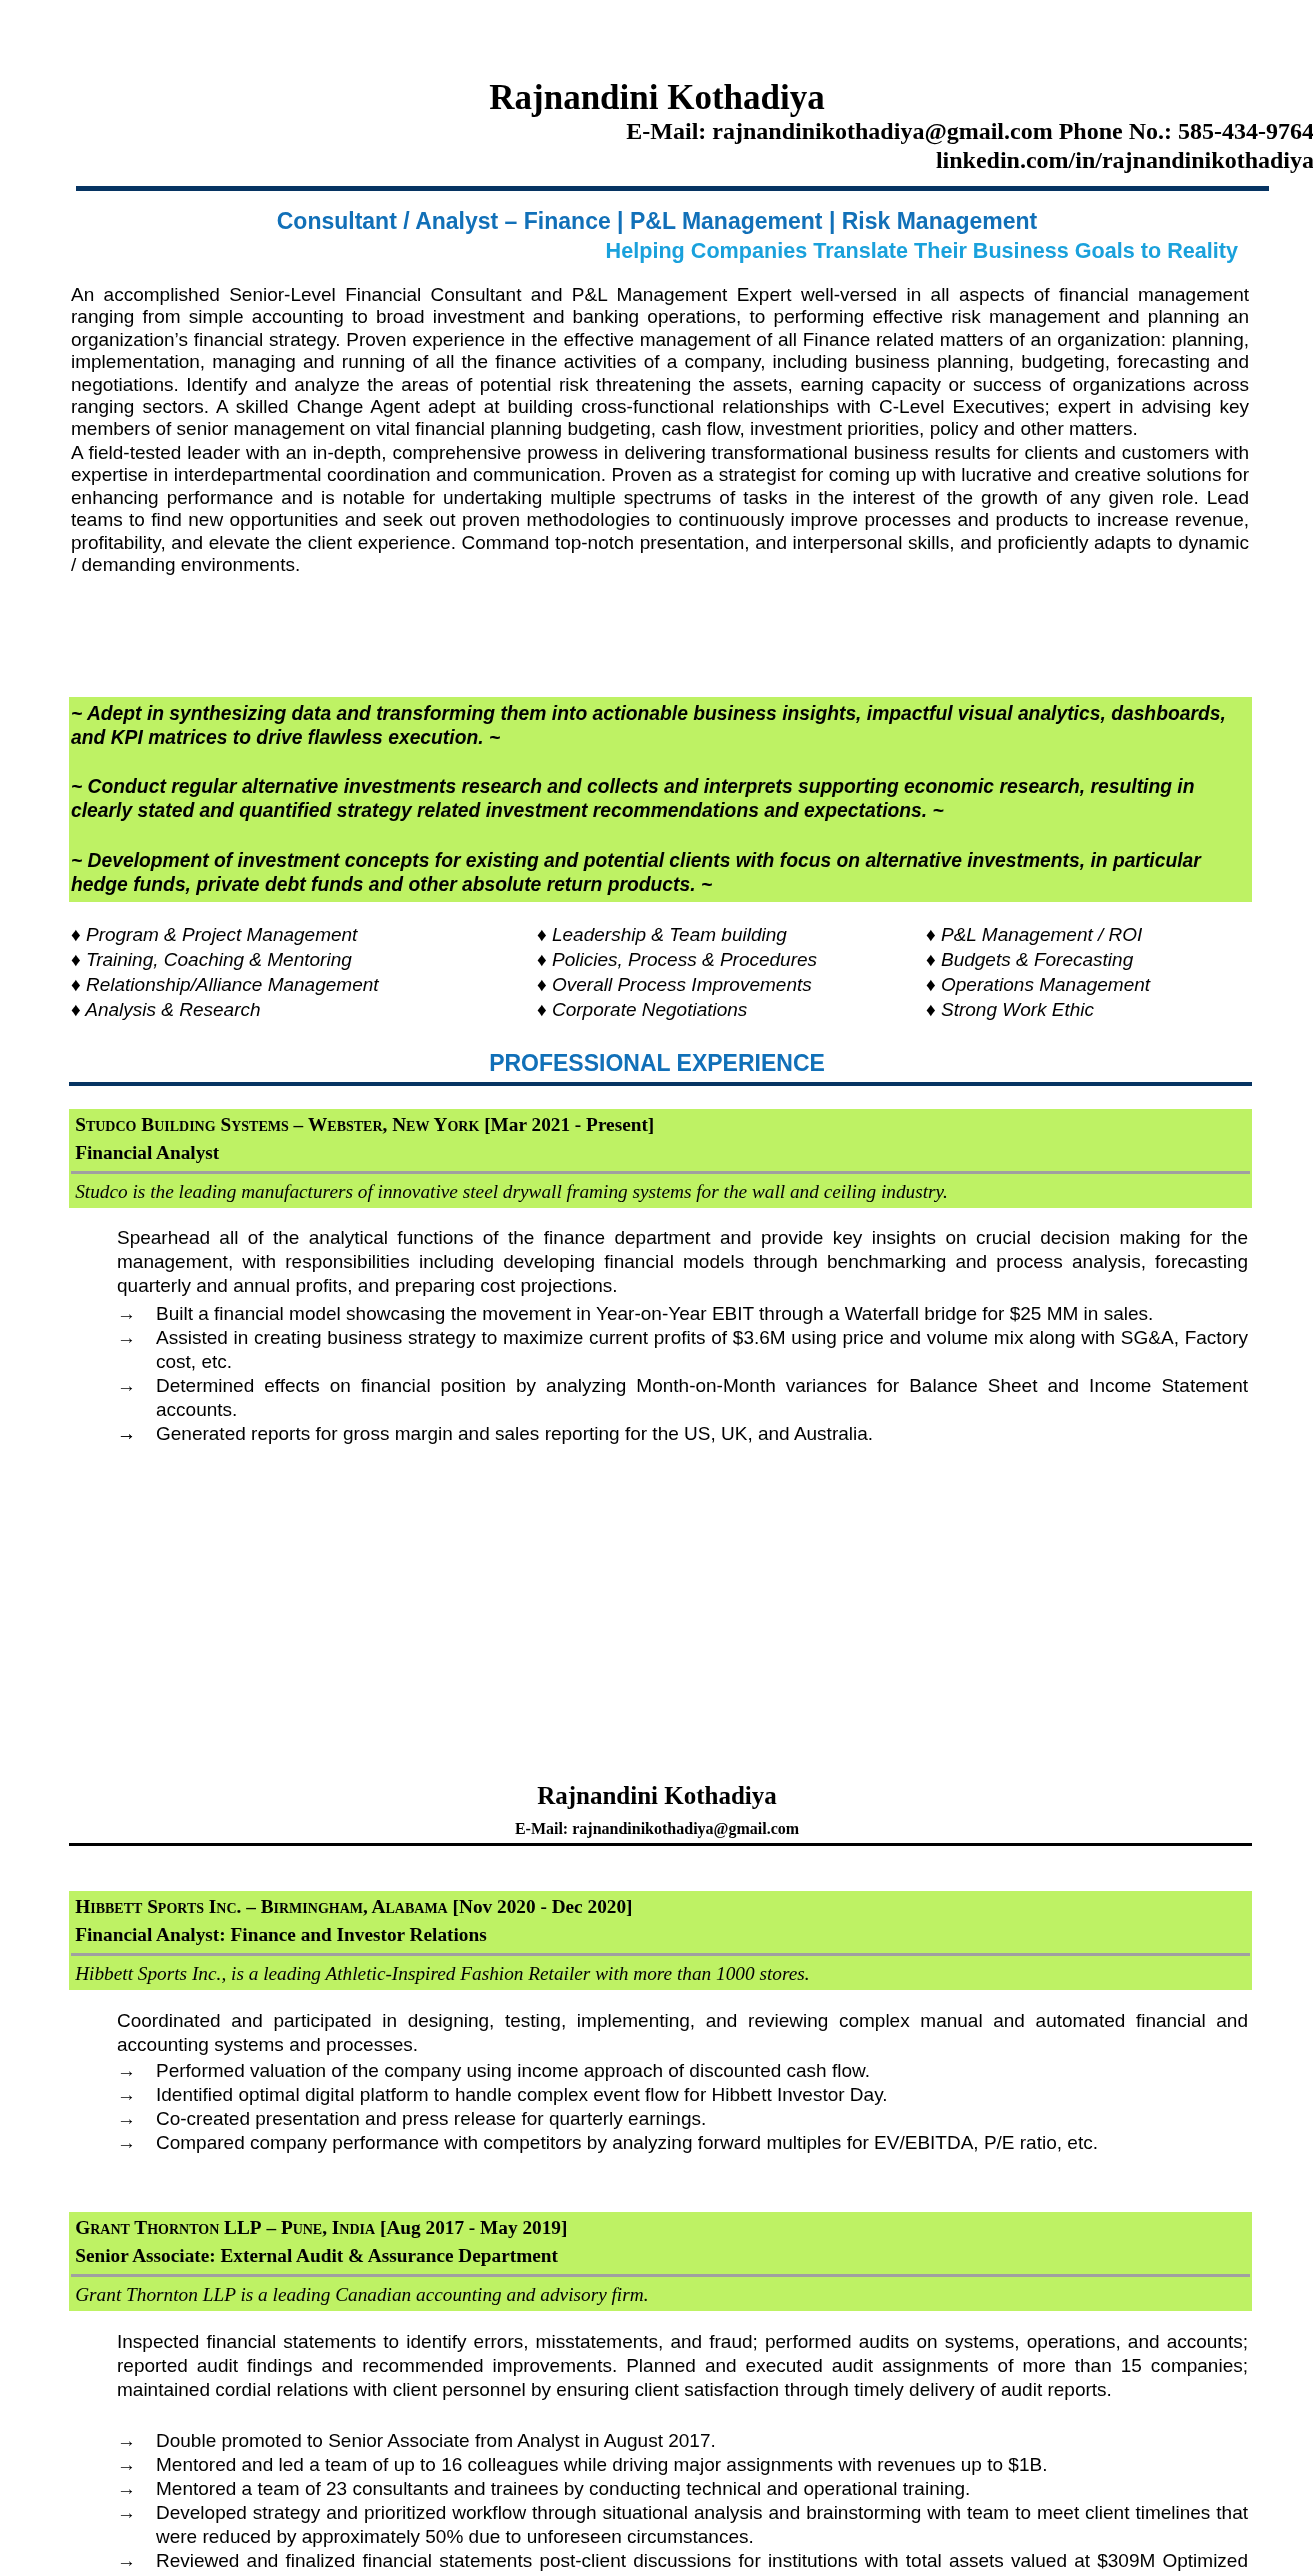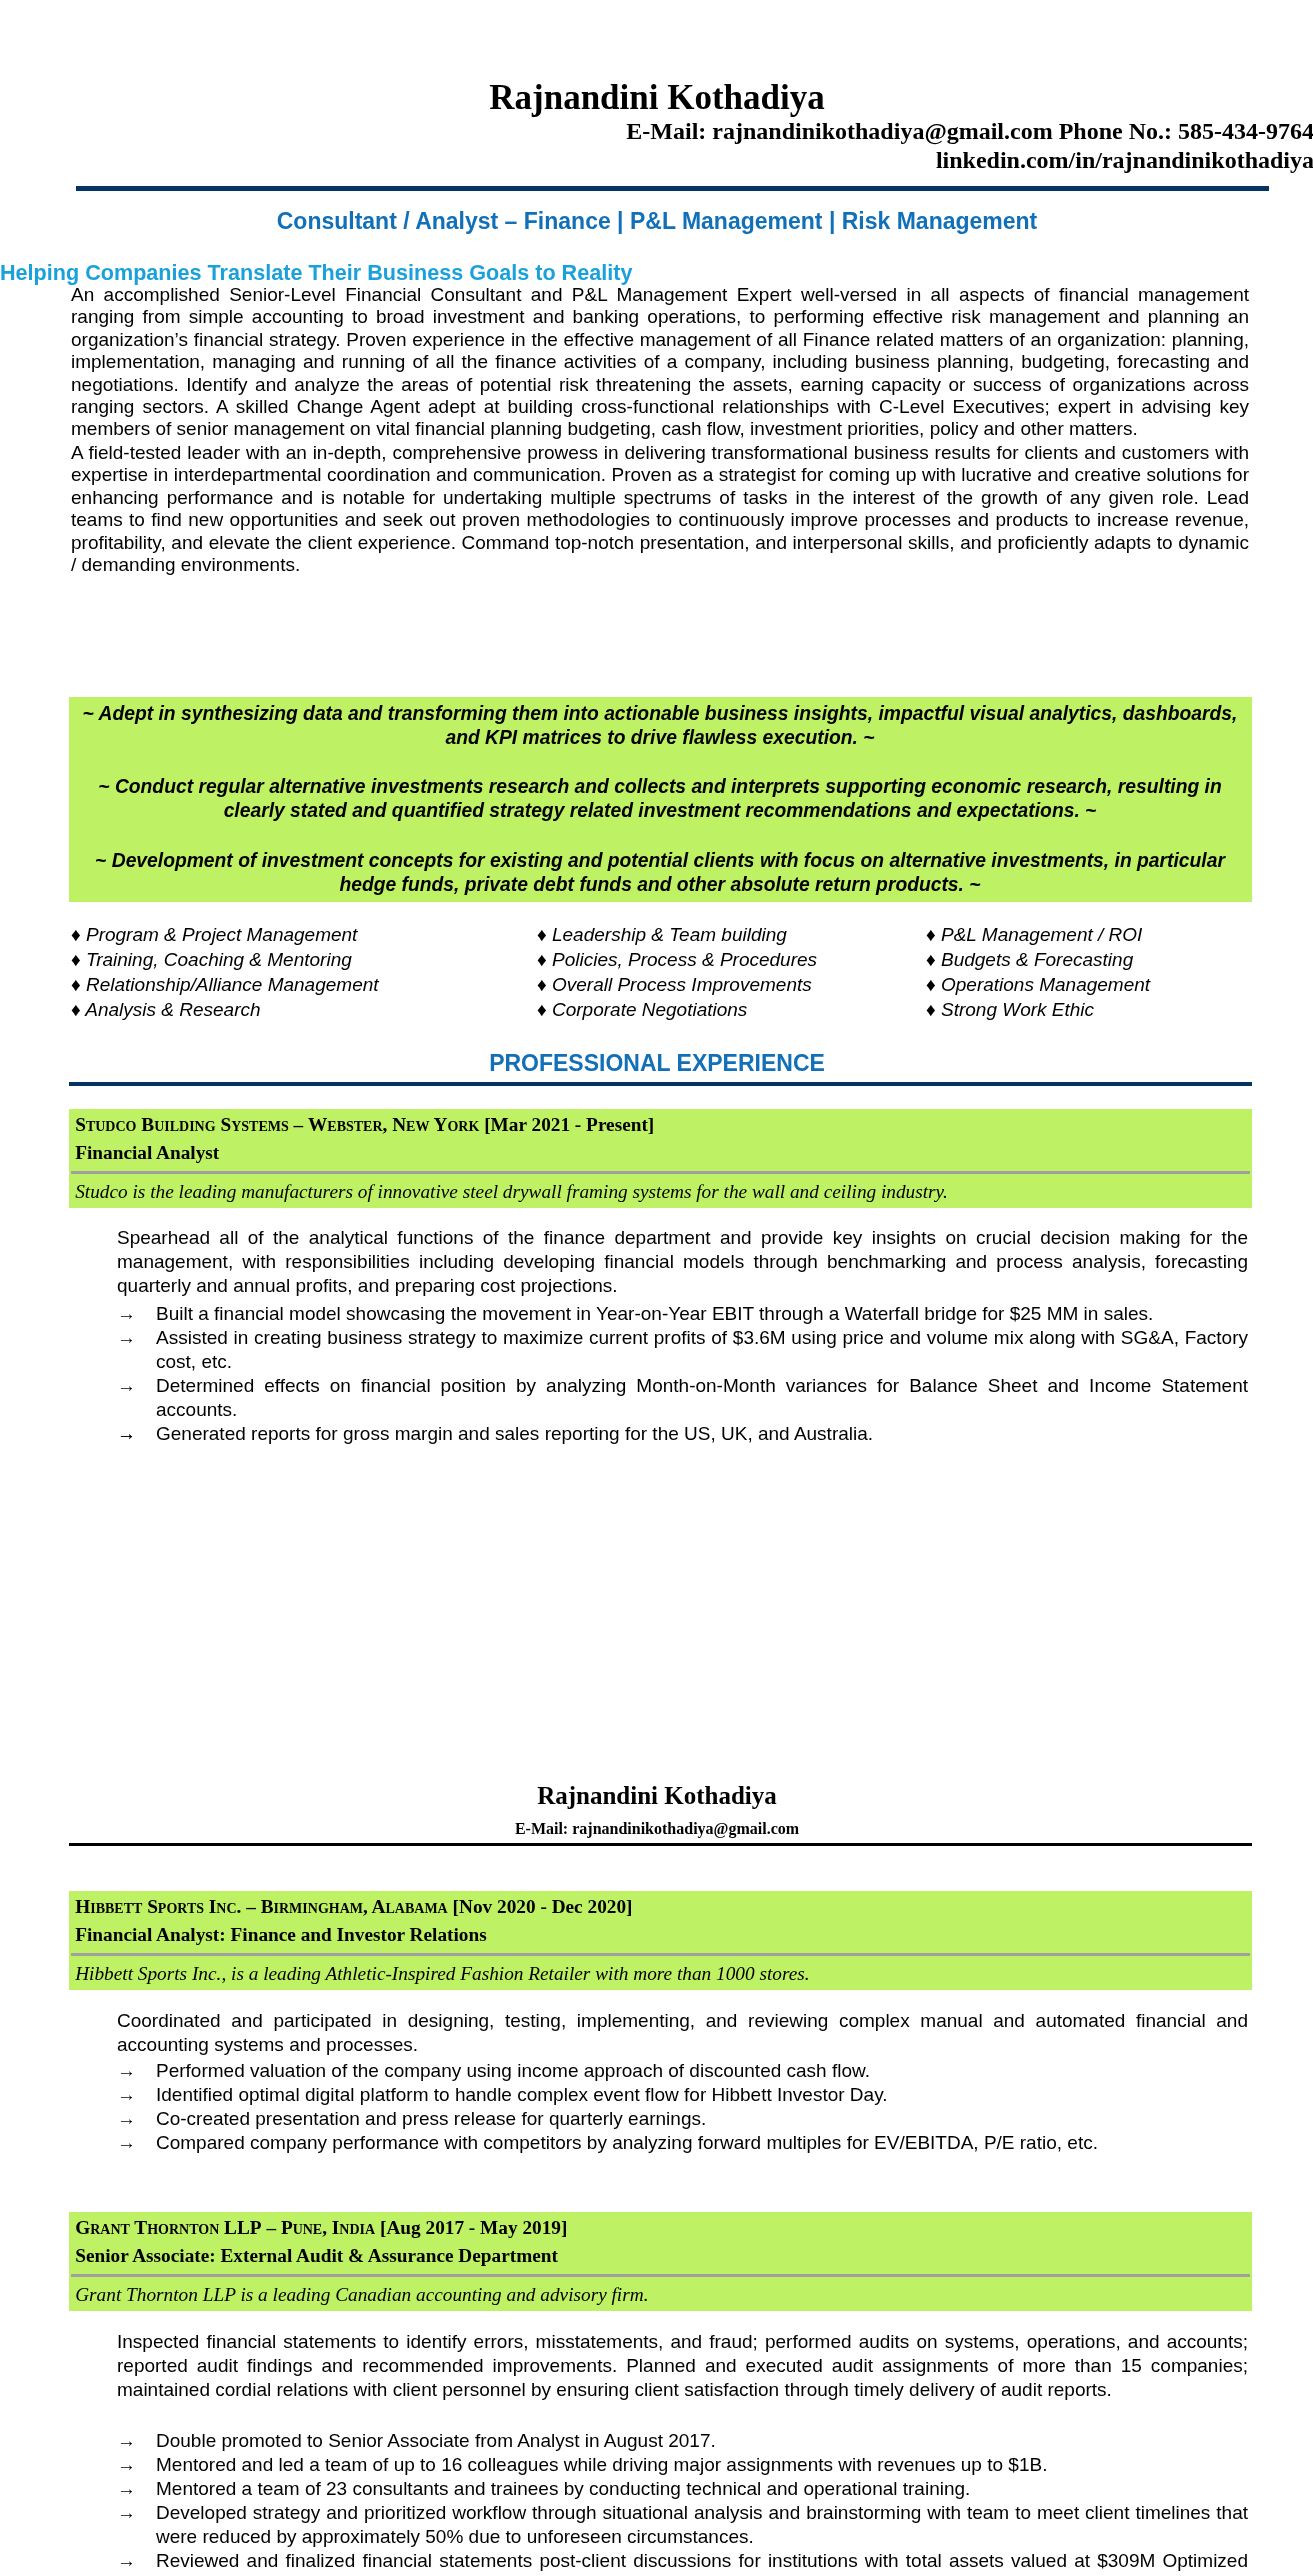--- a/index.html
+++ b/index.html
@@ -6,26 +6,26 @@
     body { width: 1314px; height: 3400px; position: relative; overflow: hidden; color: #000; }
     .abs { position: absolute; }
     .serif { font-family: "Liberation Serif", "DejaVu Serif", serif; }
     .sans { font-family: "Liberation Sans", "DejaVu Sans", sans-serif; }
 
     
     .name { left: 0; width: 1314px; text-align: center; top: 77px; font-size: 35px; font-weight: bold; line-height: 41px; }
     .contact { left: 0; width: 1314px; text-align: right; font-size: 24px; font-weight: bold; line-height: 29px; }
     .rule-navy { background: #063462; }
     .title1 { left: 0; width: 1314px; text-align: center; top: 207px; font-size: 23px; font-weight: bold; color: #1170b8; line-height: 28px; }
-    .title2 { left: 0; width: 1238px; text-align: left; top: 238px; font-size: 21.6px; font-weight: bold; color: #1aa1dc; line-height: 26px; margin-top: 22px; }
+    .title2 { left: 0; width: 1238px; text-align: right; top: 238px; font-size: 21.6px; font-weight: bold; color: #1aa1dc; line-height: 26px; }
 
     .para { left: 71px; width: 1178px; font-size: 19px; line-height: 22.4px; text-align: justify; text-align-last: left; }
 
     .grey-box { background: #bef264; font-family: Liberation Serif, serif; }
-    .callout { left: 71px; width: 1178px; text-align: center; font-size: 19.3px; font-weight: bold; font-style: italic; line-height: 24px; }
+    .callout { left: 71px; width: 1178px; text-align: left; font-size: 19.3px; font-weight: bold; font-style: italic; line-height: 24px; }
 
     .skills { left: 71px; width: 1178px; font-size: 19px; font-style: italic; line-height: 25px; }
     .skill-col { position: absolute; top: 0; }
     .skill-item { white-space: nowrap; }
 
     .section-title { left: 0; width: 1314px; text-align: center; font-size: 23px; font-weight: bold; color: #1170b8; line-height: 27px; }
 
     .job-box { left: 69px; width: 1183px; }
     .job-head { position: absolute; left: 6.2px; font-size: 19.3px; font-weight: bold; line-height: 23px; white-space: nowrap; }
     .sc { font-variant: small-caps; }

